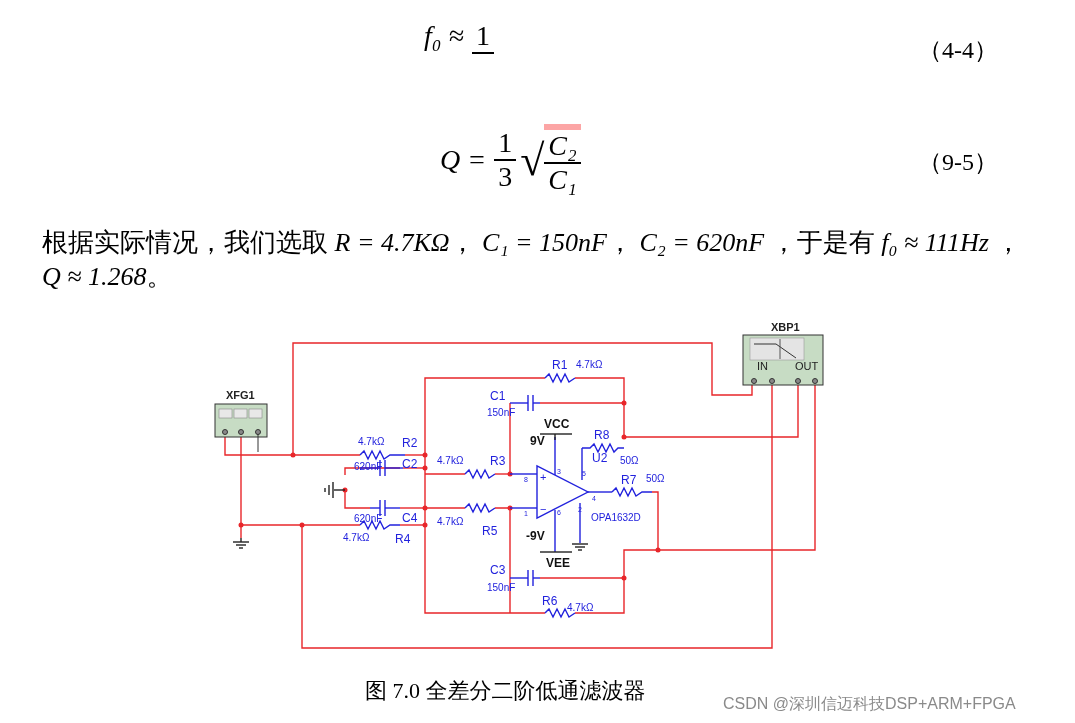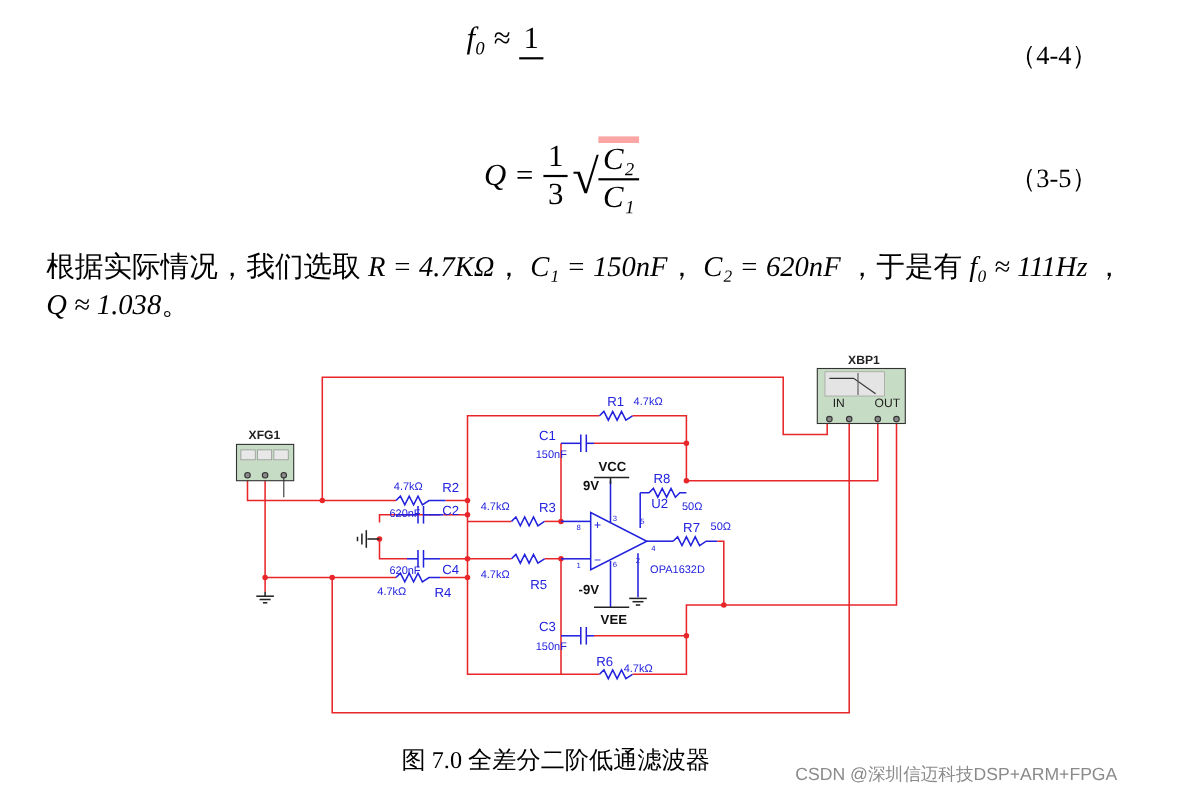--- a/index.html
+++ b/index.html
@@ -33,33 +33,33 @@
   <span class="frac" style="font-style:normal;">
     <span class="num">1</span>
     <span class="den">3</span>
   </span>
   <span style="font-style:normal; font-size:44px; margin-left:4px;">√</span>
   <span class="frac" style="border-top:6px solid #fca5a5;">
     <span class="num">C₂</span>
     <span class="den">C₁</span>
   </span>
 </div>
-<div class="eqno" style="left:918px; top:146px;">（3-5）</div>
+<div class="eqno" style="left:918px; top:146px;">（9-5）</div>
 
 <div class="para" style="top:226px;">
   <span>根据实际情况，我们选取</span>
   <i>R = 4.7KΩ</i><span>，</span>
   <i>C₁ = 150nF</i><span>，</span>
   <i>C₂ = 620nF</i>
   <span>，于是有</span>
   <i>f₀ ≈ 111Hz</i>
   <span>，</span>
 </div>
 <div class="para" style="top:260px;">
-  <i>Q ≈ 1.038</i><span>。</span>
+  <i>Q ≈ 1.268</i><span>。</span>
 </div>
 
 <svg width="1075" height="723" style="position:absolute; left:0; top:0;">
   <g stroke="#e8262a" stroke-width="1.4" fill="none">
 
     <polyline points="293,455 293,343 712,343 712,395 752,395 752,385"></polyline>
 
     <polyline points="225,432 225,455 360,455"></polyline>
     <polyline points="405,455 425,455"></polyline>
 

